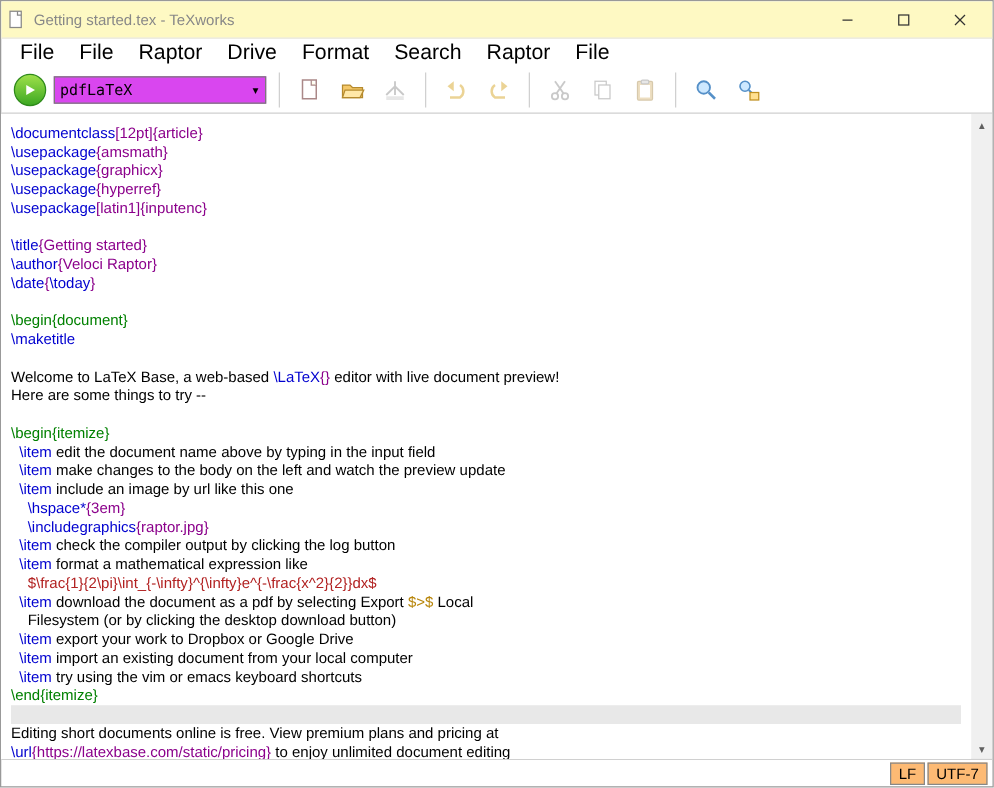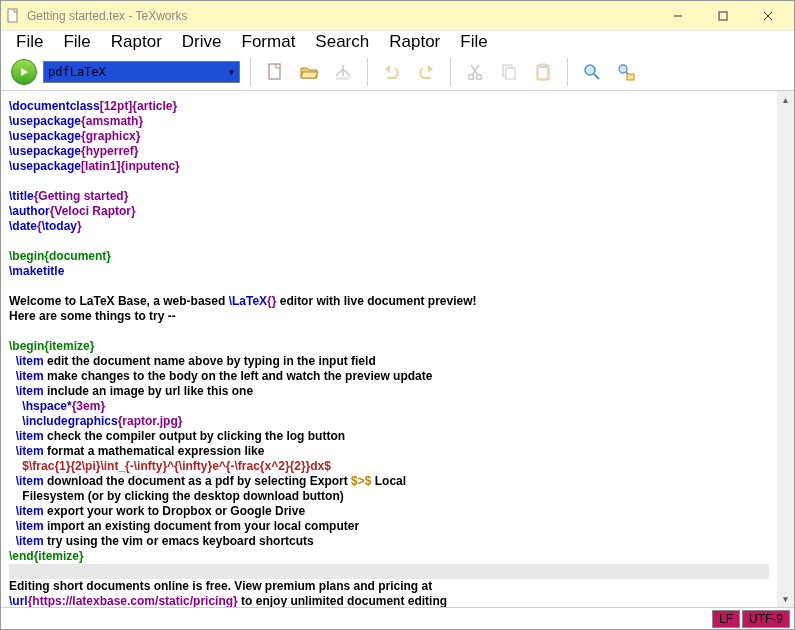--- a/index.html
+++ b/index.html
@@ -6,36 +6,36 @@
 body { font-family: "Segoe UI", Tahoma, sans-serif; font-size: 12px; background: #fff; width: 795px; height: 630px; overflow: hidden; border: 1px solid #999; display: flex; flex-direction: column; }
 .titlebar { height: 30px; background: #fef9c3; display: flex; align-items: center; padding: 0 4px; border-bottom: 1px solid #e8e8e8; }
 .titlebar .doc-icon { width: 16px; height: 16px; margin-right: 6px; }
 .titlebar .title-text { flex: 1; color: #888; font-size: 12px; }
 .titlebar .win-btn { width: 45px; height: 29px; display: flex; align-items: center; justify-content: center; color: #666; }
 .menubar { height: 22px; display: flex; align-items: center; padding: 0 6px; gap: 2px; }
 .menubar .menu-item { padding: 2px 9px; font-size: 17px; color: #000; cursor: default; }
 .toolbar { height: 38px; display: flex; align-items: center; padding: 3px 10px; gap: 6px; border-bottom: 1px solid #d0d0d0; }
 .typeset-btn { width: 26px; height: 26px; border-radius: 50%; background: linear-gradient(to bottom, #9ee04a, #3da822); border: 1px solid #2e8a1a; display: flex; align-items: center; justify-content: center; }
 .typeset-btn svg { width: 10px; height: 10px; }
-.format-select { width: 197px; height: 22px; border: 1px solid #7a7a7a; background: #1d4ed8; font-family: monospace; font-size: 12px; padding: 0 4px; display: flex; align-items: center; justify-content: space-between; }
+.format-select { width: 170px; height: 22px; border: 1px solid #7a7a7a; background: #d946ef; font-family: monospace; font-size: 12px; padding: 0 4px; display: flex; align-items: center; justify-content: space-between; }
 .tool-sep { width: 1px; height: 28px; background: #d0d0d0; margin: 0 4px; }
 .tool-btn { width: 28px; height: 28px; display: flex; align-items: center; justify-content: center; border: 1px solid transparent; }
-.editor-wrap { flex: 1; display: flex; overflow: hidden; font-weight: bold; }
+.editor-wrap { flex: 1; display: flex; overflow: hidden; }
 .editor { flex: 1; padding: 8px; font-family: Tahoma, Arial, sans-serif; font-size: 12px; line-height: 1.25; color: #000; white-space: pre-wrap; background: #fff; overflow: auto; }
 .c-cmd { color: #0000cf; }
 .c-arg { color: #8b008b; }
 .c-env { color: #008000; }
 .c-math { color: #b22222; }
 .c-sym { color: #b8860b; }
 .scrollbar-v { width: 17px; background: #f0f0f0; display: flex; flex-direction: column; }
 .scroll-arrow { height: 17px; display: flex; align-items: center; justify-content: center; color: #606060; font-size: 9px; }
 .scroll-track { flex: 1; }
 .cursor-line { background: #e8e8e8; display: inline-block; width: 100%; }
 .statusbar { height: 22px; border-top: 1px solid #d0d0d0; display: flex; align-items: center; justify-content: flex-end; padding: 0 4px; gap: 2px; font-size: 12px; }
-.status-cell { border: 1px solid #888; padding: 1px 6px; background: #be185d; color: #000; }
+.status-cell { border: 1px solid #888; padding: 1px 6px; background: #fdba74; color: #000; }
 </style>
 </head>
 <body>
 
 <div class="titlebar">
   <span class="doc-icon">
     <svg viewBox="0 0 16 16">
         <rect x="3" y="1" width="9" height="13" fill="#fff" stroke="#888"></rect>
         <path d="M9 1v3h3" fill="none" stroke="#888"></path>
       </svg>
@@ -193,14 +193,14 @@
 </div>
 <div class="scrollbar-v">
   <div class="scroll-arrow">▴</div>
   <div class="scroll-track"></div>
   <div class="scroll-arrow">▾</div>
 </div>
 </div>
 
 <div class="statusbar">
   <div class="status-cell">LF</div>
-  <div class="status-cell">UTF-9</div>
+  <div class="status-cell">UTF-7</div>
 </div>
 
 </body></html>

